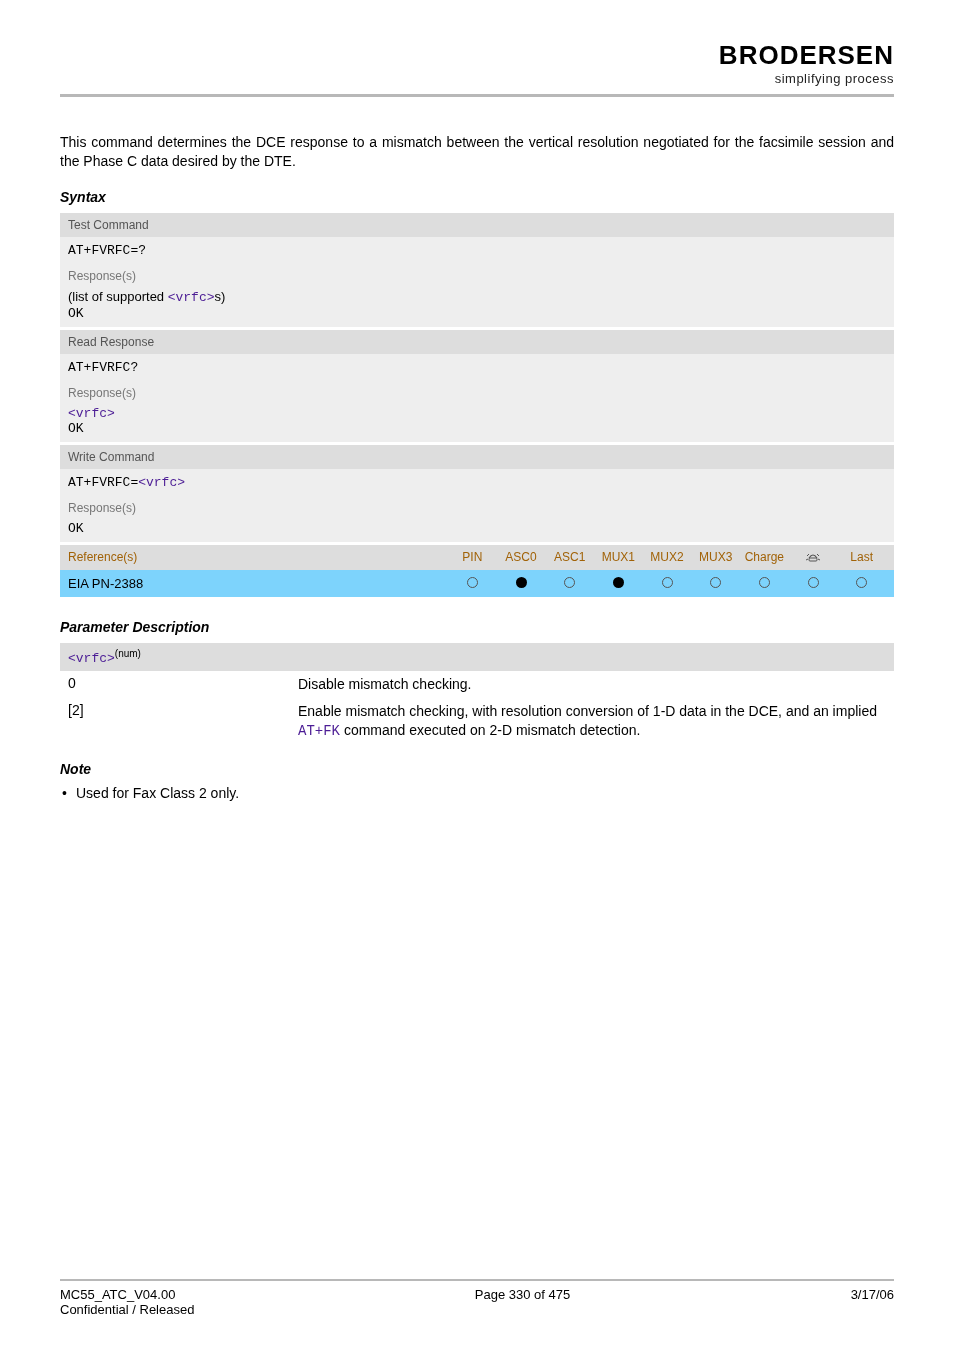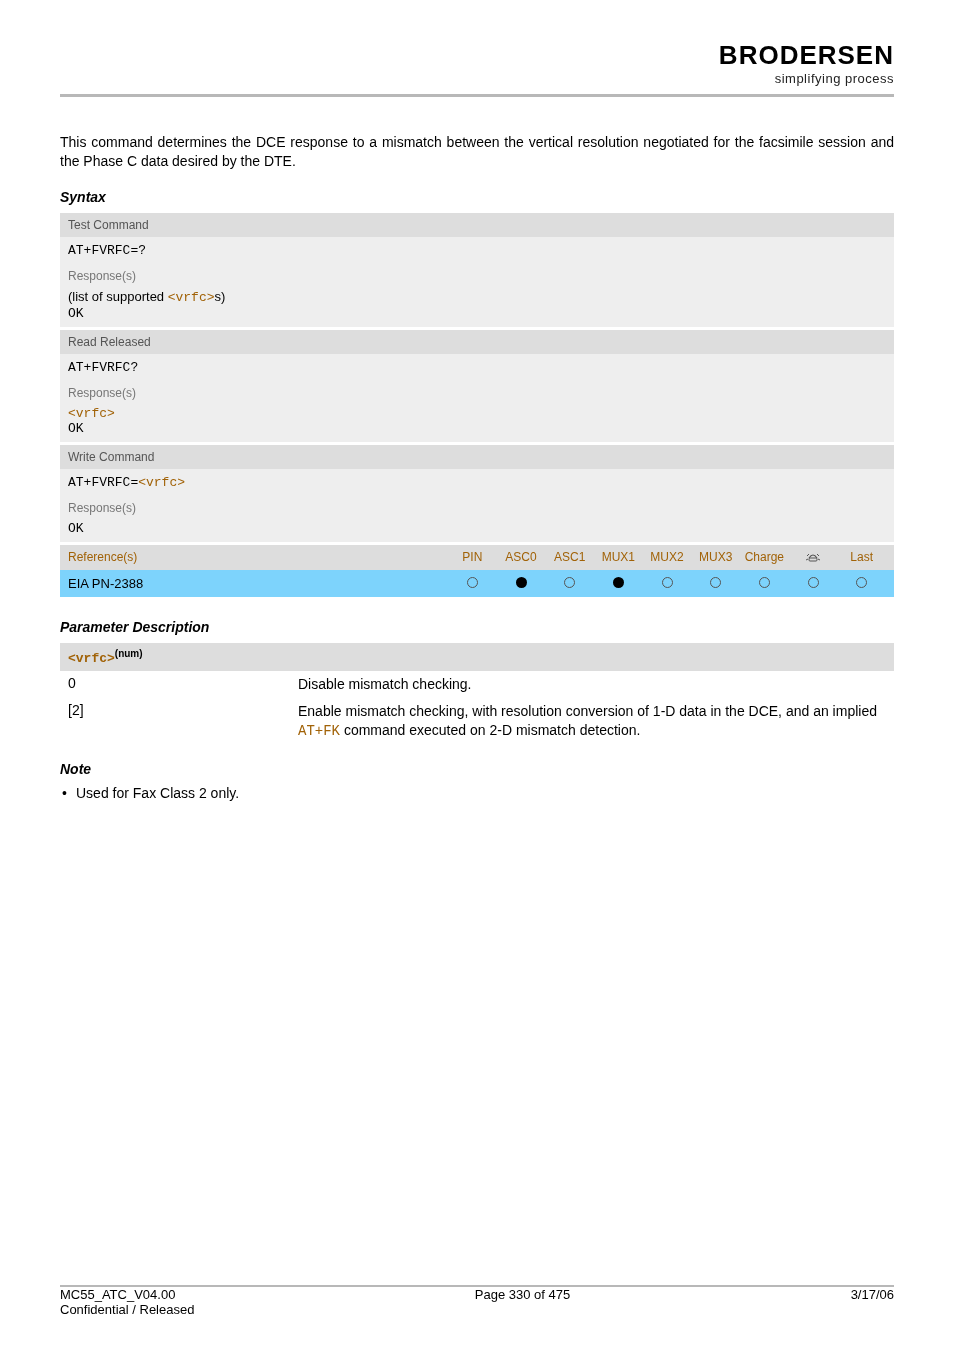--- a/index.html
+++ b/index.html
@@ -77,21 +77,21 @@
   }
   .row-body.nonmono { font-family: Arial, sans-serif; }
   .row-resp-label {
     background: #eee;
     color: #777;
     padding: 5px 8px 0 8px;
     font-size: 12px;
   }
   .gap { height: 3px; background: #fff; }
   .code { font-family: "Courier New", monospace; }
-  .blue { color: #a16207; }
+  .blue { color: #4c1d95; }
   .ref-row {
     display: flex;
     background: #ddd;
     color: #a16207;
     font-size: 12px;
     padding: 5px 8px;
     align-items: center;
   }
   .ref-row .lbl { flex: 0 0 380px; }
   .ref-cols {
@@ -120,21 +120,20 @@
     display:inline-block; width:11px; height:11px; background:#000; border-radius:50%;
   }
   .ring-icon {
     display:inline-block; font-size:13px; color:#555;
   }
   .param-head {
     background: #ddd;
     padding: 5px 8px;
     font-size: 13px;
     margin-top: 6px;
-    font-weight: bold;
   }
   .param-head sup { font-size: 10px; }
   .param-row {
     display: flex;
     padding: 4px 8px;
     font-size: 14px;
   }
   .param-row .k { flex: 0 0 230px; }
   .param-row .v { flex: 1; line-height: 1.35; }
   .note-list {
@@ -143,20 +142,21 @@
     font-size: 14px;
   }
   .note-list li { margin-bottom: 4px; list-style: none; position: relative; }
   .note-list li::before { content: "•"; position: absolute; left: -14px; }
   .footer {
     position: absolute;
     bottom: 34px;
     left: 60px;
     right: 60px;
     border-top: 2px solid #b8b8b8;
+    padding-top: 6px;
     display: flex;
     justify-content: space-between;
     font-size: 13px;
     color: #000;
   }
   .footer .col { display:flex; flex-direction:column; }
 </style>
 </head>
 <body>
 
@@ -176,21 +176,21 @@
   <div class="syntax-table">
     <div class="row-hdr">Test Command</div>
     <div class="row-body">AT+FVRFC=?</div>
     <div class="row-resp-label">Response(s)</div>
     <div class="row-body nonmono">
       <span>(list of supported </span><span class="code blue">&lt;vrfc&gt;</span><span>s)</span><br>
       <span class="code">OK</span>
     </div>
     <div class="gap"></div>
 
-    <div class="row-hdr">Read Released</div>
+    <div class="row-hdr">Read Response</div>
     <div class="row-body">AT+FVRFC?</div>
     <div class="row-resp-label">Response(s)</div>
     <div class="row-body">
       <span class="blue">&lt;vrfc&gt;</span><br>
       <span>OK</span>
     </div>
     <div class="gap"></div>
 
     <div class="row-hdr">Write Command</div>
     <div class="row-body">

